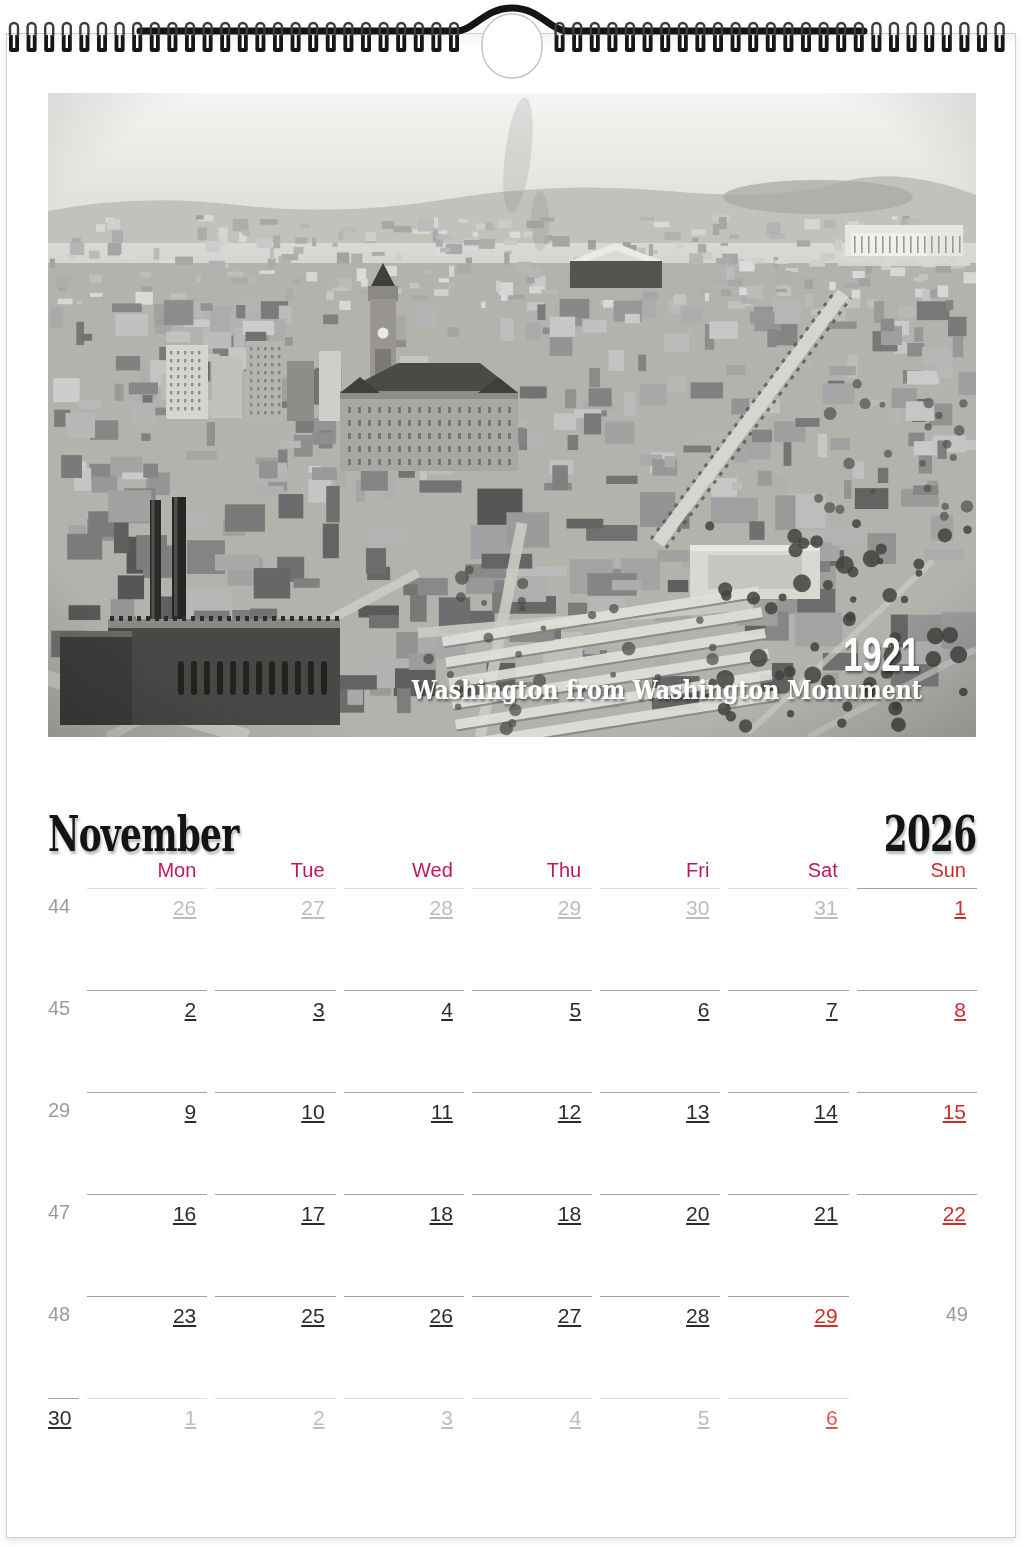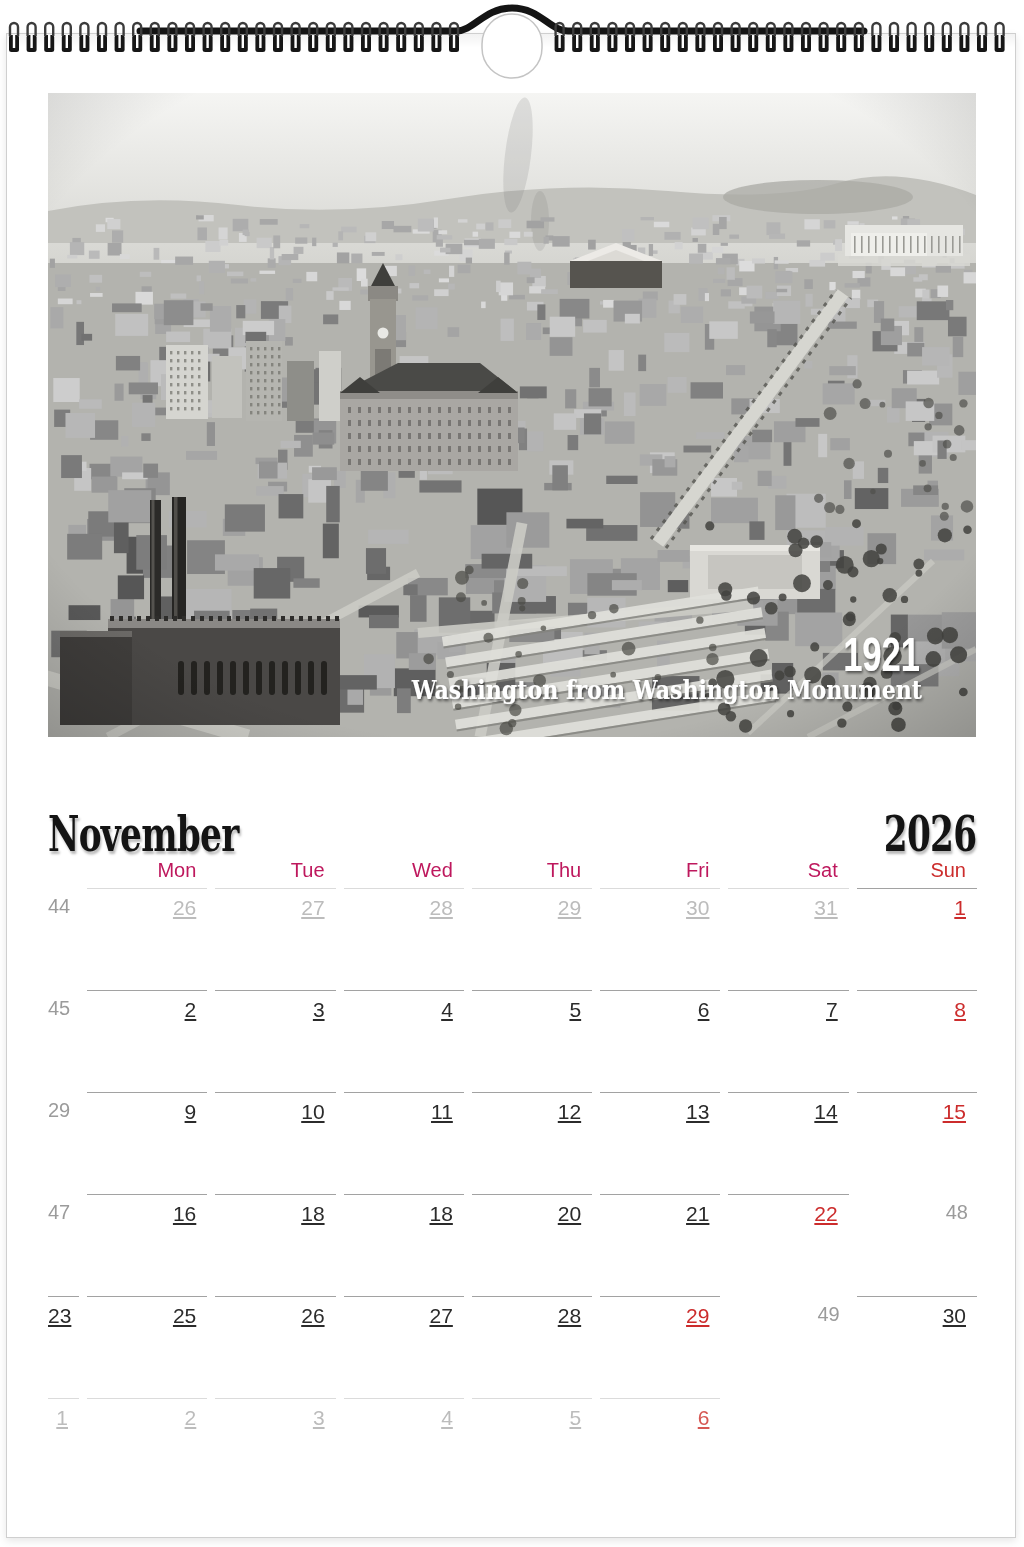--- a/index.html
+++ b/index.html
@@ -1357,20 +1357,21 @@
     <div class="wk">29</div>
     <div class="day cur">9</div>
     <div class="day cur">10</div>
     <div class="day cur">11</div>
     <div class="day cur">12</div>
     <div class="day cur">13</div>
     <div class="day cur">14</div>
     <div class="day cur sun">15</div>
     <div class="wk">47</div>
     <div class="day cur">16</div>
+    <div class="day cur">17</div>
     <div class="day cur">18</div>
     <div class="day cur">18</div>
     <div class="day cur">20</div>
     <div class="day cur">21</div>
     <div class="day cur sun">22</div>
     <div class="wk">48</div>
     <div class="day cur">23</div>
     <div class="day cur">25</div>
     <div class="day cur">26</div>
     <div class="day cur">27</div>

